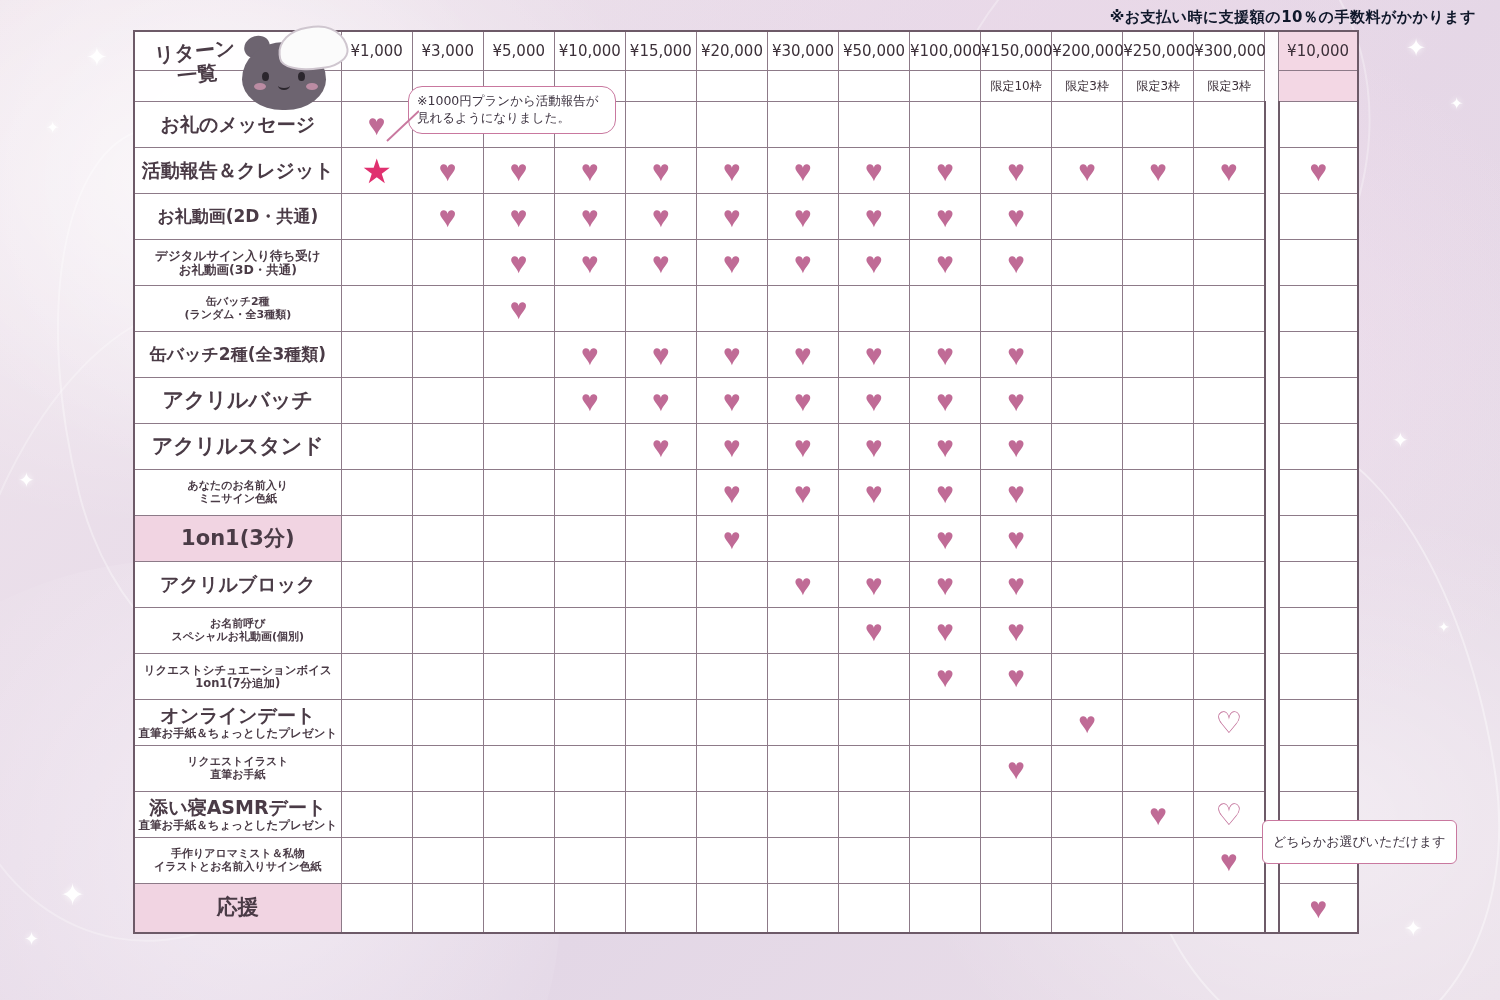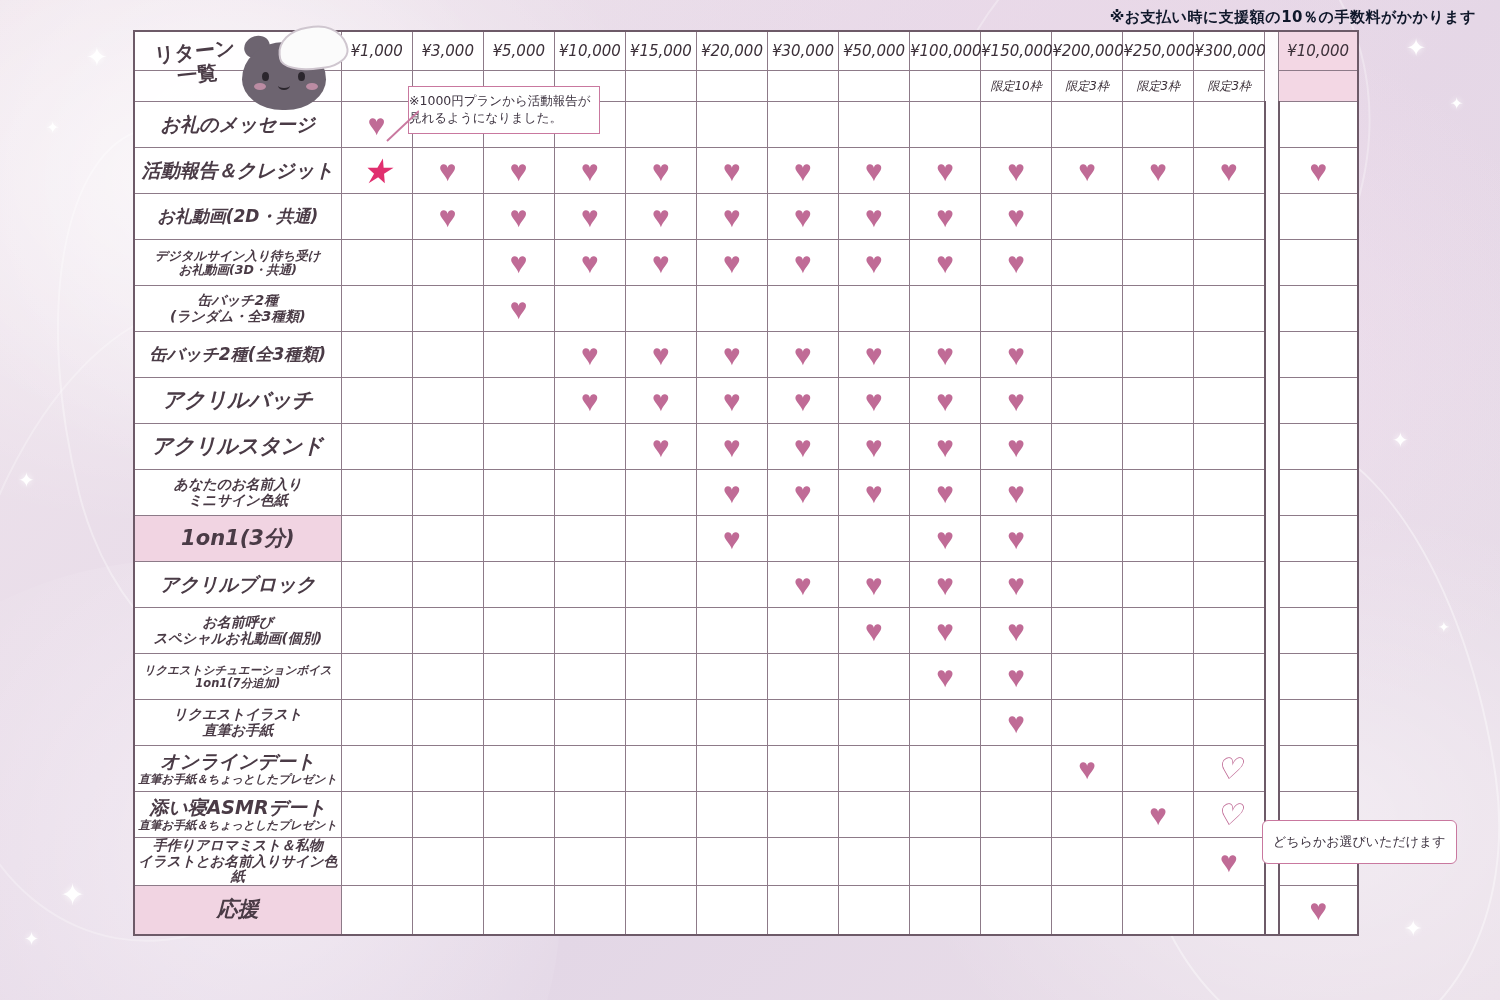--- a/index.html
+++ b/index.html
@@ -74,21 +74,20 @@
     width: 1226px;
     height: 950px;
   }
   table.return-table {
     border-collapse: collapse;
     table-layout: fixed;
     width: 1226px;
     background: rgba(255,255,255,0.92);
     border: 2px solid #6d5a68;
     border-radius: 4px;
-    font-style: italic;
   }
   table.return-table td, table.return-table th {
     border: 1px solid #8d7a88;
     padding: 0;
     text-align: center;
     vertical-align: middle;
     background: rgba(255,255,255,0.90);
   }
   
   col.c-label { width: 207px; }
@@ -131,21 +130,21 @@
     font-family: "DejaVu Sans", sans-serif;
     padding: 2px 4px;
     line-height: 1.12;
     background: rgba(255,255,255,0.93);
   }
   td.label .l1 { display: block; }
   td.label .l2 { display: block; }
   .sz-xl { font-size: 21px; font-weight: bold; }
   .sz-lg { font-size: 19px; font-weight: bold; }
   .sz-md { font-size: 17px; font-weight: bold; }
-  .sz-sm { font-size: 14px; font-weight: bold; margin-top: 24px; }
+  .sz-sm { font-size: 11px; font-weight: bold; margin-top: 24px; }
   .sz-xs { font-size: 12.5px; font-weight: bold; }
   .sz-xxs { font-size: 11.5px; font-weight: bold; }
   .lbl-pink { background: #f1d4e2 !important; margin-left: 36px; }
 
   .heart {
     color: #c06b96;
     font-size: 30px;
     line-height: 1;
     display: inline-block;
   }
@@ -242,22 +241,22 @@
   }
 
   
   .callout {
     position: absolute;
     left: 408px;
     top: 86px;
     width: 190px;
     background: #fff;
     border: 1.5px solid #c9789f;
-    border-radius: 0;
-    padding: 6px 0;
+    border-radius: 14px;
+    padding: 6px 8px;
     font-size: 12.5px;
     line-height: 1.35;
     color: #3d3340;
     font-family: "DejaVu Sans", sans-serif;
     z-index: 5;
   }
   .callout .tail {
     position: absolute;
     left: -24px;
     bottom: -10px;
@@ -623,58 +622,58 @@
           <td></td>
           <td><span class="heart">♥</span></td>
           <td><span class="heart">♥</span></td>
           <td></td>
           <td></td>
           <td></td>
           <td class="gapcol"></td>
           <td></td>
         </tr>
         <tr class="row">
+          <td class="label sz-lg">
+            <span class="l1">オンラインデート</span>
+            <span class="l2" style="font-size: 11.5px;">直筆お手紙＆ちょっとしたプレゼント</span>
+          </td>
+          <td></td>
+          <td></td>
+          <td></td>
+          <td></td>
+          <td></td>
+          <td></td>
+          <td></td>
+          <td></td>
+          <td></td>
+          <td></td>
+          <td><span class="heart">♥</span></td>
+          <td></td>
+          <td><span class="heart-out">♡</span></td>
+          <td class="gapcol"></td>
+          <td></td>
+        </tr>
+        <tr class="row">
           <td class="label sz-sm">
             <span class="l1">リクエストイラスト</span>
             <span class="l2">直筆お手紙</span>
           </td>
           <td></td>
           <td></td>
           <td></td>
           <td></td>
           <td></td>
           <td></td>
           <td></td>
           <td></td>
           <td></td>
           <td><span class="heart">♥</span></td>
           <td></td>
           <td></td>
           <td></td>
-          <td class="gapcol"></td>
-          <td></td>
-        </tr>
-        <tr class="row">
-          <td class="label sz-lg">
-            <span class="l1">オンラインデート</span>
-            <span class="l2" style="font-size: 11.5px;">直筆お手紙＆ちょっとしたプレゼント</span>
-          </td>
-          <td></td>
-          <td></td>
-          <td></td>
-          <td></td>
-          <td></td>
-          <td></td>
-          <td></td>
-          <td></td>
-          <td></td>
-          <td></td>
-          <td><span class="heart">♥</span></td>
-          <td></td>
-          <td><span class="heart-out">♡</span></td>
           <td class="gapcol"></td>
           <td></td>
         </tr>
         <tr class="row">
           <td class="label sz-lg">
             <span class="l1">添い寝ASMRデート</span>
             <span class="l2" style="font-size: 11.5px;">直筆お手紙＆ちょっとしたプレゼント</span>
           </td>
           <td></td>
           <td></td>

